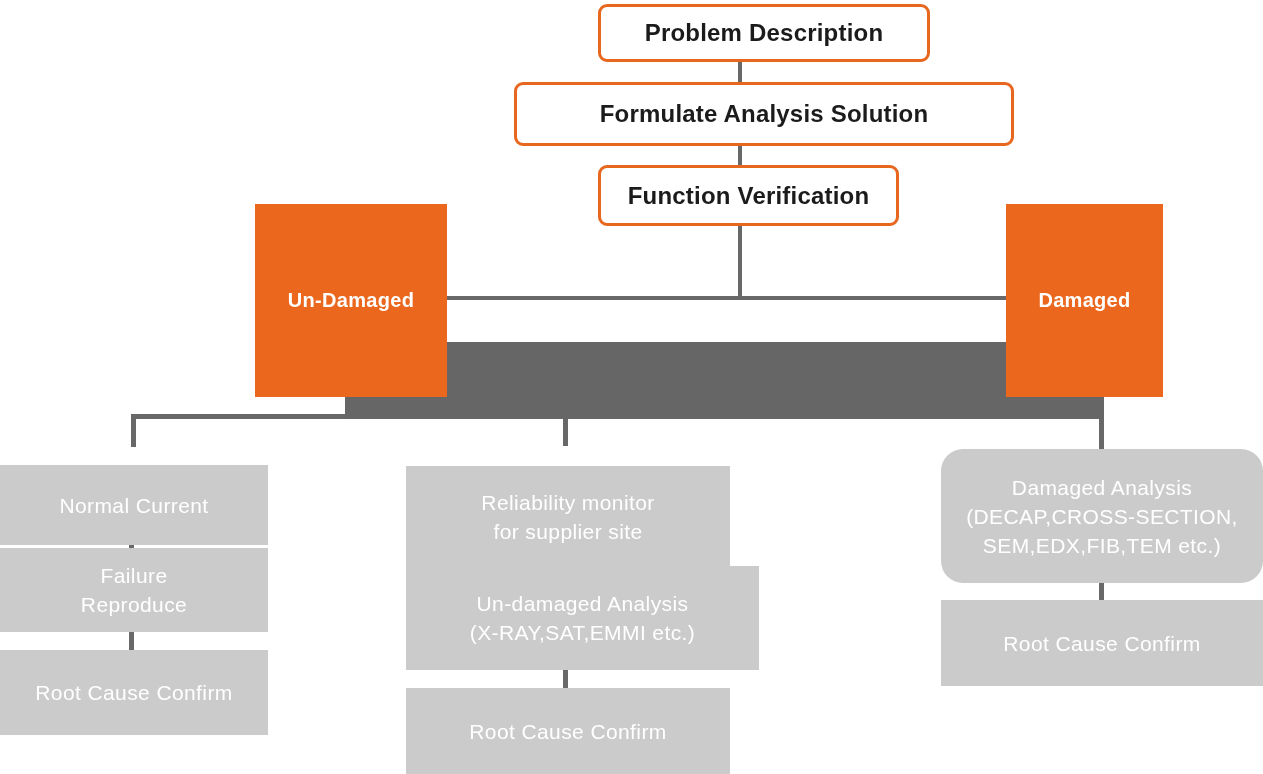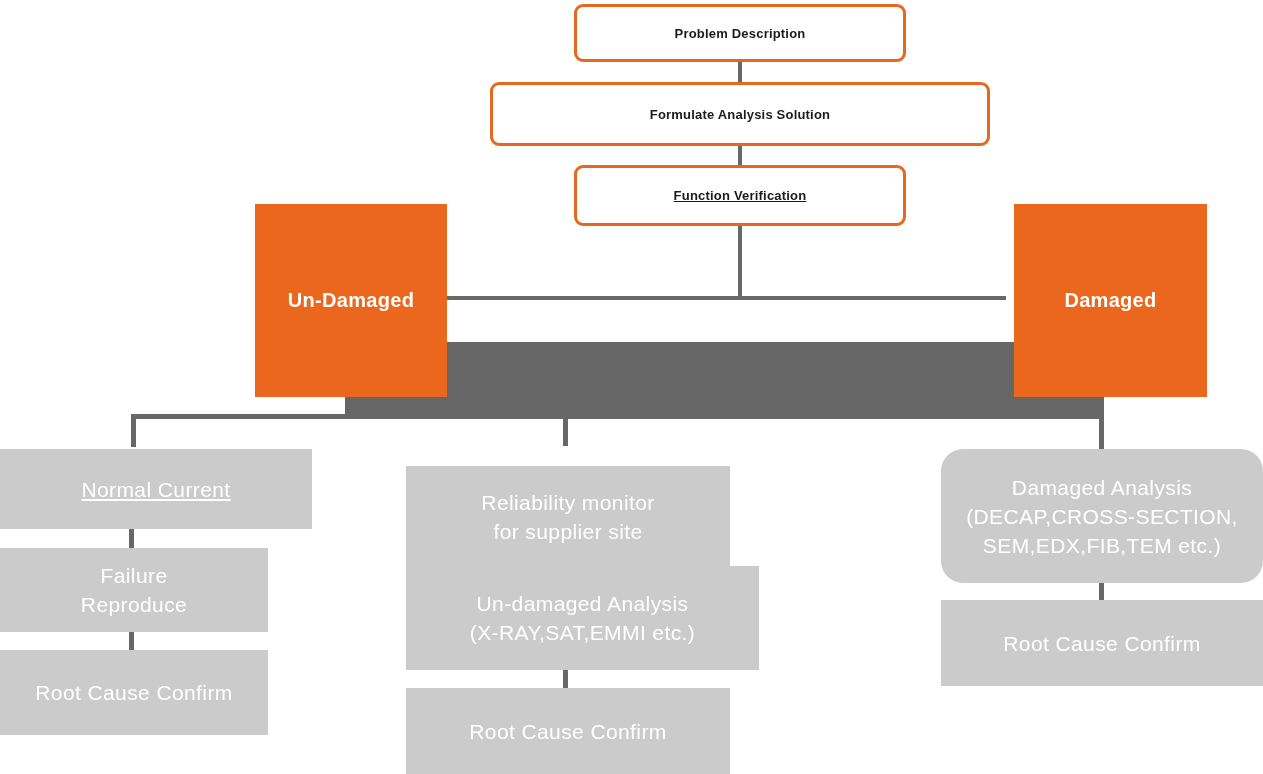--- a/index.html
+++ b/index.html
@@ -16,22 +16,23 @@
     position:relative;width:1263px;height:774px;background:#fff;overflow:hidden;
     font-family:"Liberation Sans", sans-serif;
   }
   .node{
     position:absolute;box-sizing:border-box;
     display:flex;align-items:center;justify-content:center;
     text-align:center;white-space:pre-line;
   }
   .outline{
     background:#fff;border:3px solid var(--orange-border);border-radius:9px;
-    color:var(--text-dark);font-weight:bold;font-size:13px;letter-spacing:.2px;
+    color:var(--text-dark);font-weight:bold;font-size:24px;letter-spacing:.2px;
     z-index:3;
+    margin-left:24px;
   }
   .solid{
     background:var(--orange);color:var(--text-light);
     font-weight:bold;font-size:20px;letter-spacing:.3px;z-index:2;
   }
   .gray{
     background:var(--light-gray);color:var(--text-light);
     font-size:21px;line-height:29px;letter-spacing:.4px;z-index:2;
   }
   .bar{position:absolute;background:var(--dark-bar);z-index:1;}
@@ -39,39 +40,39 @@
 </style>
 </head>
 <body>
 
 <div class="canvas">
 
   <div class="node outline" style="left:574px;top:4px;width:332px;height:58px;">Problem Description</div>
 
   <div class="node outline" style="left:490px;top:82px;width:500px;height:64px;">Formulate Analysis Solution</div>
 
-  <div class="node outline" style="left:574px;top:165px;width:332px;height:61px;text-decoration:underline;">Function Verification</div>
+  <div class="node outline" style="left:574px;top:165px;width:301px;height:61px;">Function Verification</div>
 
   <div class="conn" style="left:738px;top:62px;width:4px;height:20px;"></div>
   <div class="conn" style="left:738px;top:146px;width:4px;height:19px;"></div>
   <div class="conn" style="left:738px;top:226px;width:4px;height:72px;"></div>
   <div class="conn" style="left:447px;top:296px;width:559px;height:4px;"></div>
 
   <div class="node solid" style="left:255px;top:204px;width:192px;height:193px;">Un-Damaged</div>
 
-  <div class="node solid" style="left:1006px;top:204px;width:193px;height:193px;margin-left:8px;">Damaged</div>
+  <div class="node solid" style="left:1006px;top:204px;width:157px;height:193px;">Damaged</div>
 
   <div class="bar" style="left:345px;top:342px;width:759px;height:77px;"></div>
 
   <div class="conn" style="left:131px;top:414px;width:214px;height:5px;"></div>
   <div class="conn" style="left:131px;top:414px;width:5px;height:33px;"></div>
   <div class="conn" style="left:563px;top:419px;width:5px;height:27px;"></div>
   <div class="conn" style="left:1099px;top:419px;width:5px;height:30px;"></div>
 
-  <div class="node gray" style="left:0;top:449px;width:312px;height:80px;text-decoration:underline;">Normal Current</div>
+  <div class="node gray" style="left:0;top:465px;width:268px;height:80px;">Normal Current</div>
   <div class="conn" style="left:129px;top:529px;width:5px;height:19px;"></div>
   <div class="node gray" style="left:0;top:548px;width:268px;height:84px;text-align:center;">Failure
 Reproduce</div>
   <div class="conn" style="left:129px;top:632px;width:5px;height:18px;"></div>
   <div class="node gray" style="left:0;top:650px;width:268px;height:85px;">Root Cause Confirm</div>
 
   <div class="node gray" style="left:406px;top:446px;width:324px;height:102px;margin-top:20px;">Reliability monitor
 for supplier site</div>
   <div class="conn" style="left:563px;top:548px;width:5px;height:18px;"></div>
   <div class="node gray" style="left:406px;top:566px;width:353px;height:104px;">Un-damaged Analysis

